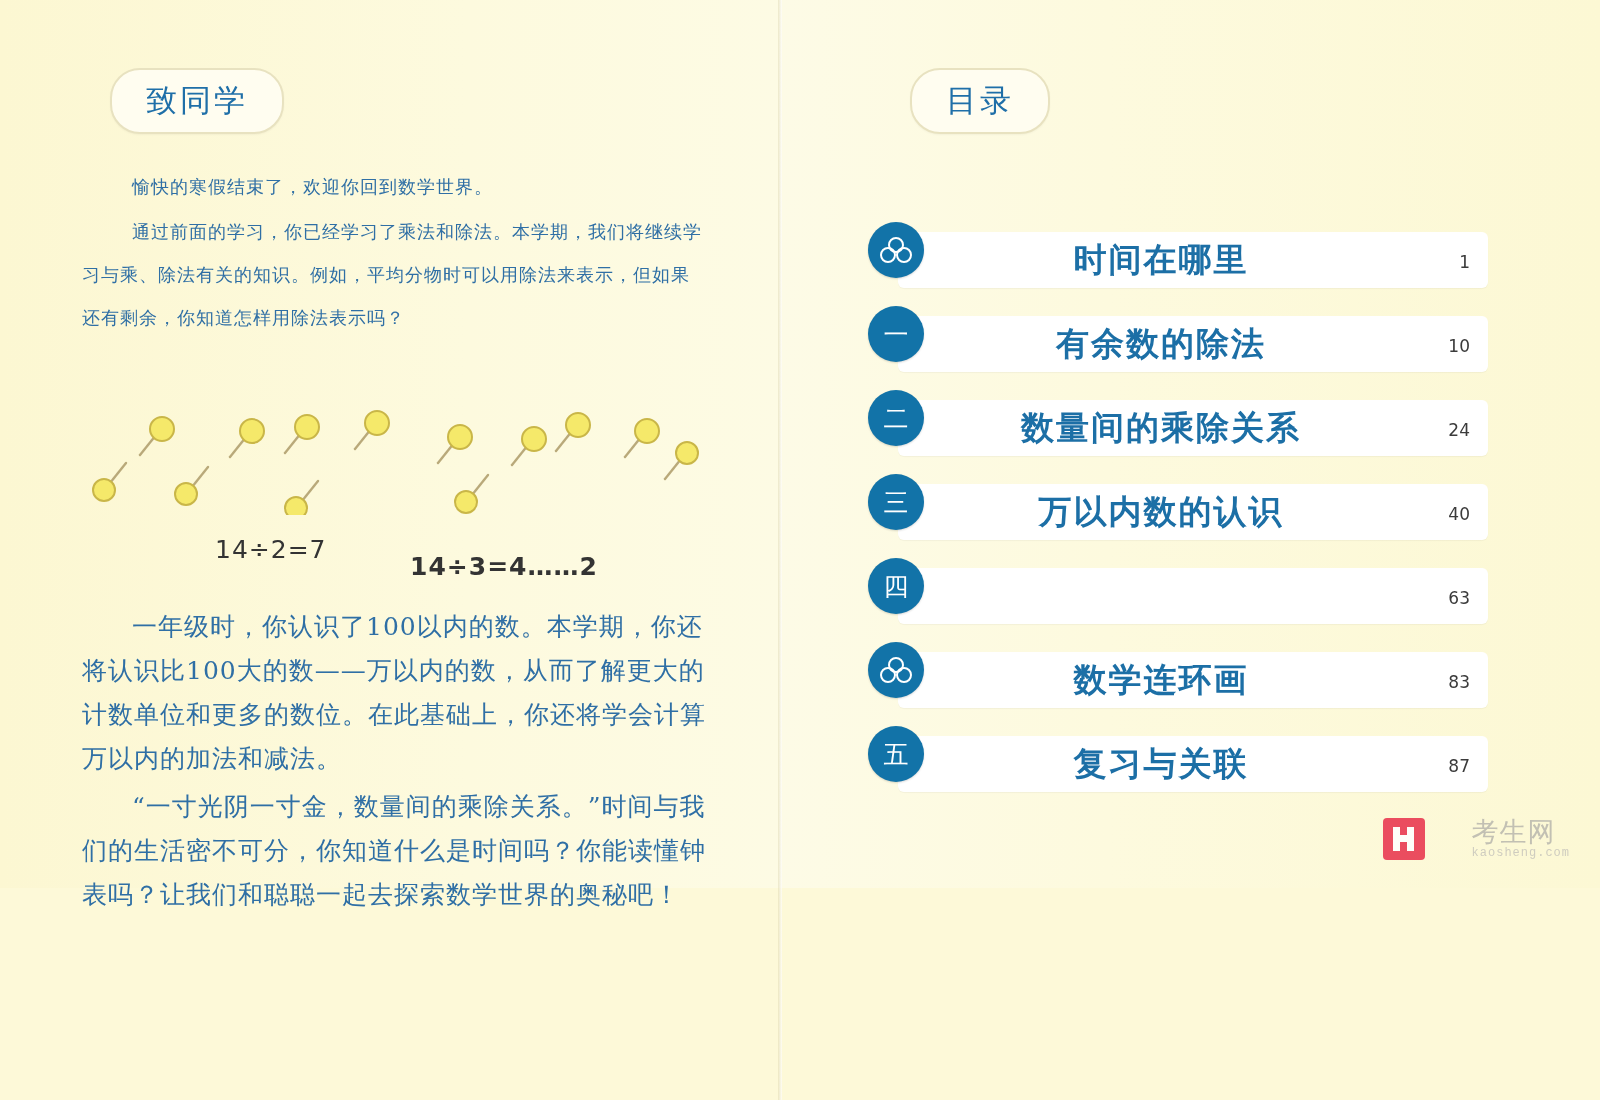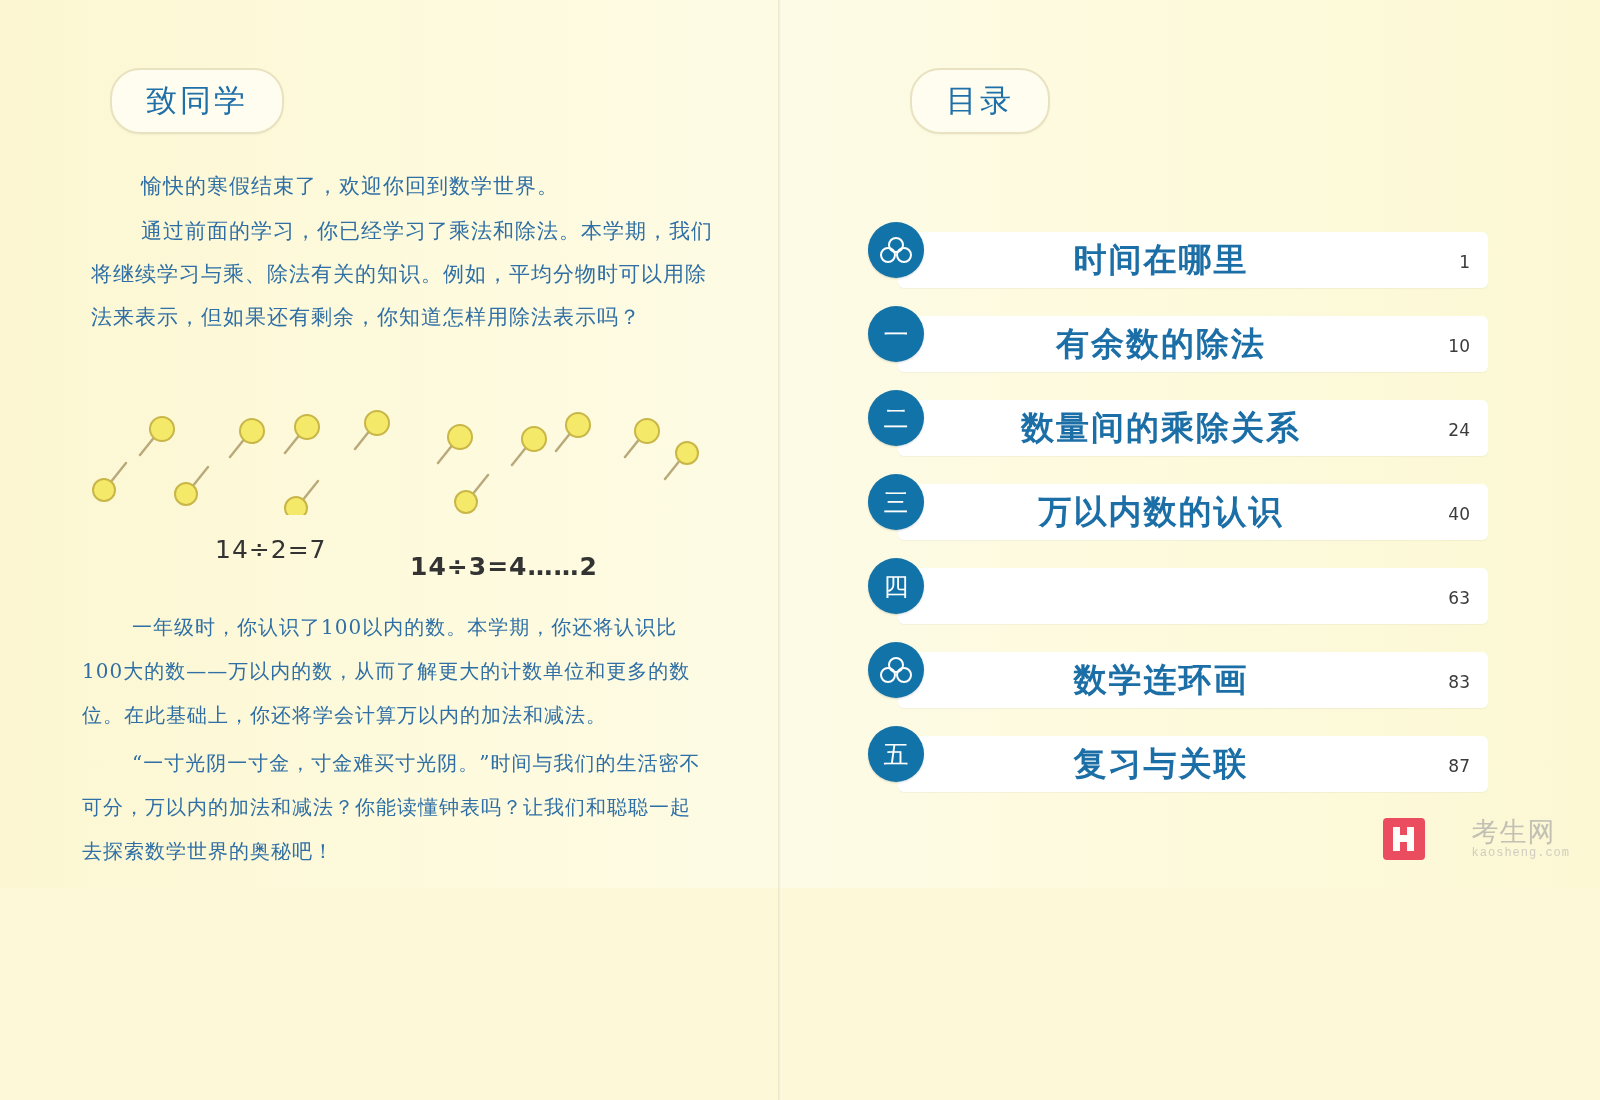--- a/index.html
+++ b/index.html
@@ -51,40 +51,40 @@
     letter-spacing: 3px;
     font-family: "DejaVu Serif", serif;
     box-shadow: 0 1px 2px rgba(0,0,0,0.04);
   }
   #title-left { left: 110px; top: 68px; }
   #title-right { left: 910px; top: 68px; }
 
   
   .body-text {
     position: absolute;
-    left: 91px;
+    left: 82px;
     top: 165px;
     width: 625px;
     color: #2f6fa5;
-    font-size: 21px;
+    font-size: 18px;
     line-height: 43px;
     font-family: "DejaVu Serif", serif;
     letter-spacing: 1px;
   }
   .body-text p {
     margin: 0 0 2px 0;
     text-indent: 50px;
   }
   .body-text-2 {
     position: absolute;
     left: 82px;
     top: 605px;
     width: 625px;
     color: #2f6fa5;
-    font-size: 20px;
+    font-size: 25px;
     line-height: 44px;
     font-family: "DejaVu Serif", serif;
     letter-spacing: 1px;
   }
   .body-text-2 p {
     margin: 0 0 4px 0;
     text-indent: 50px;
   }
 
   
@@ -261,21 +261,21 @@
     </svg>
   </div>
 
   <div class="eq-row">
     <span class="eq-a">14÷2=7</span>
     <span class="eq-b">14÷3=4……2</span>
   </div>
 
   <div class="body-text-2">
     <p>一年级时，你认识了100以内的数。本学期，你还将认识比100大的数——万以内的数，从而了解更大的计数单位和更多的数位。在此基础上，你还将学会计算万以内的加法和减法。</p>
-    <p>“一寸光阴一寸金，寸金难买寸光阴。”时间与我们的生活密不可分，万以内的加法和减法？你能读懂钟表吗？让我们和聪聪一起去探索数学世界的奥秘吧！</p>
+    <p>“一寸光阴一寸金，数量间的乘除关系。”时间与我们的生活密不可分，你知道什么是时间吗？你能读懂钟表吗？让我们和聪聪一起去探索数学世界的奥秘吧！</p>
   </div>
 </div>
 
 <div class="page page-right">
 
   <div class="title-pill" id="title-right" style="left:130px;">目录</div>
 
   <div class="toc" style="left:88px;">
 
     <div class="toc-row">

